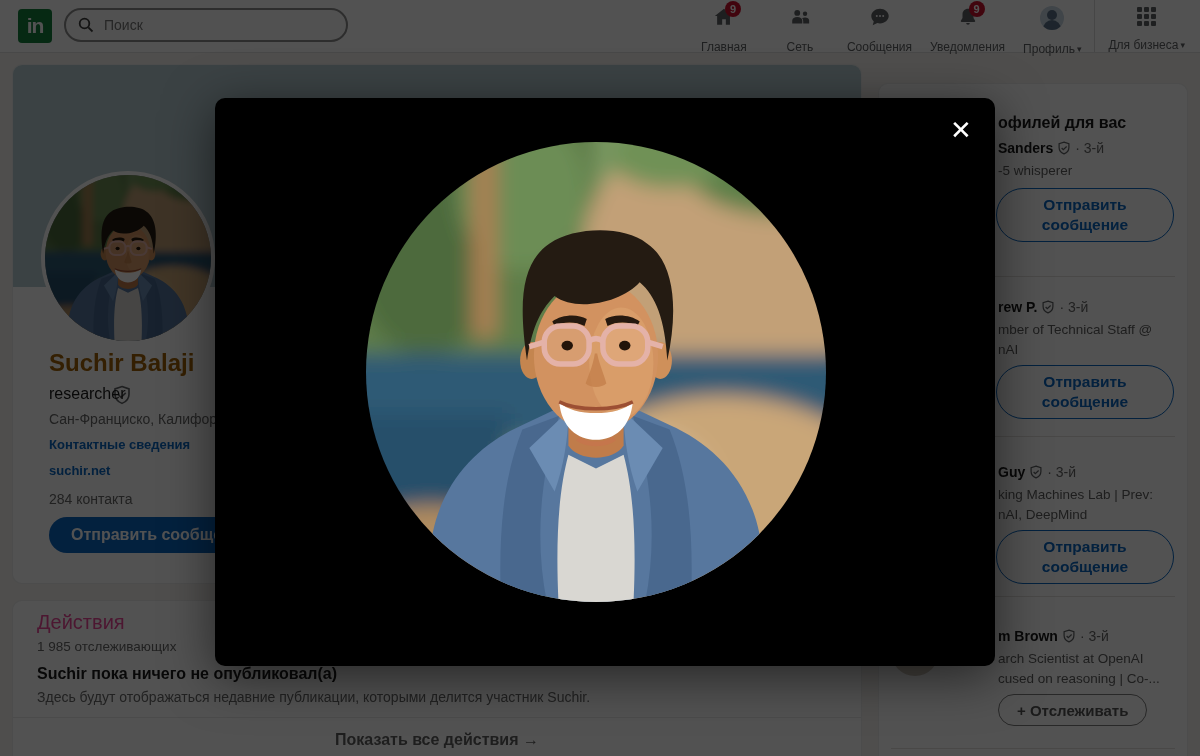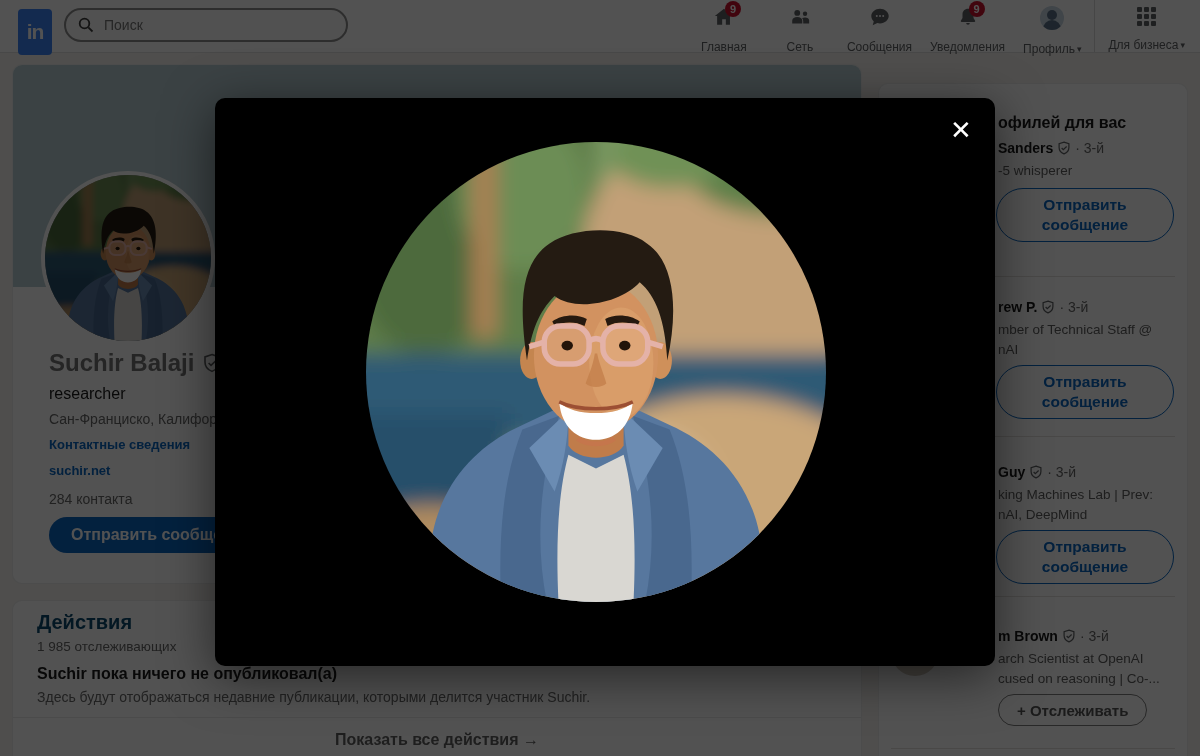--- a/index.html
+++ b/index.html
@@ -1,21 +1,21 @@
 <!DOCTYPE html>
 <html><head>
 <meta charset="utf-8">
 <style>
   html,body{margin:0;padding:0;}
   body{font-family:"Liberation Sans",sans-serif;background:#000;}
   .page{position:relative;width:1200px;height:756px;overflow:hidden;background:#f4f2ee;}
 
   
   .topnav{position:absolute;left:0;top:0;width:1200px;height:52px;background:#fff;border-bottom:1px solid #e0e0e0;z-index:1;}
-  .logo{position:absolute;left:18px;top:9px;width:34px;height:46px;background:#3b82f6;color:#fff;border-radius:4px;
+  .logo{position:absolute;left:18px;top:9px;width:34px;height:34px;background:#15803d;color:#fff;border-radius:4px;
         font-size:21px;font-weight:700;display:flex;align-items:center;justify-content:center;letter-spacing:-1px;}
   .search{position:absolute;left:64px;top:8px;width:284px;height:34px;border:2px solid #8c8c8c;border-radius:18px;
           background:#fbfbfa;display:flex;align-items:center;padding:0 12px;box-sizing:border-box;}
   .search svg{flex:0 0 auto;margin-right:8px;}
   .search input{border:none;outline:none;background:transparent;font-size:14px;color:#333;width:100%;font-family:"Liberation Sans",sans-serif;}
   .navitems{position:absolute;right:6px;top:0;height:52px;display:flex;align-items:stretch;}
   .navitem{position:relative;display:flex;flex-direction:column;align-items:center;justify-content:flex-start;
            padding:6px 9px 0 9px;min-width:58px;cursor:pointer;}
   .navitem .nicon{height:26px;display:flex;align-items:center;justify-content:center;color:#5f6163;}
   .navitem .nlabel{font-size:12px;color:#5f6163;margin-top:12px;white-space:nowrap;display:flex;align-items:center;gap:2px;}
@@ -31,34 +31,34 @@
 
   
   .card{position:absolute;background:#fff;border:1px solid rgba(0,0,0,.08);border-radius:10px;box-sizing:border-box;z-index:1;}
 
   
   .profile-card{left:12px;top:64px;width:850px;height:520px;}
   .banner{position:absolute;left:0;top:0;right:0;height:222px;background:#b9cdd2;border-radius:9px 9px 0 0;}
   .bigavatar{position:absolute;left:28px;top:106px;width:166px;height:166px;border-radius:50%;border:4px solid #fff;
              overflow:hidden;background:#888;cursor:pointer;}
   .bigavatar svg{display:block;width:100%;height:100%;}
-  .pname{position:absolute;left:36px;top:284px;font-size:24px;font-weight:600;color:#737373;display:flex;align-items:center;gap:8px;}
+  .pname{position:absolute;left:36px;top:284px;font-size:24px;font-weight:600;color:#a16207;display:flex;align-items:center;gap:8px;flex-direction:column;}
   .shield{color:#5f6163;}
   .pheadline{position:absolute;left:36px;top:320px;font-size:16px;color:#191919;}
   .plocation{position:absolute;left:36px;top:346px;font-size:14px;color:#666;white-space:nowrap;}
   .plink{position:absolute;left:36px;font-size:13px;font-weight:600;color:#0a66c2;cursor:pointer;white-space:nowrap;}
   .pcontact{top:372px;}
   .psite{top:398px;text-align:center;}
   .pconn{position:absolute;left:36px;top:426px;font-size:14px;color:#666;}
   .pmsgbtn{position:absolute;left:36px;top:452px;height:36px;border-radius:18px;background:#0a66c2;color:#fff;
            border:none;font-size:16px;font-weight:600;padding:0 22px;white-space:nowrap;cursor:pointer;font-family:"Liberation Sans",sans-serif;}
 
   
   .activity-card{left:12px;top:600px;width:850px;height:170px;}
-  .atitle{position:absolute;left:24px;top:10px;font-size:20px;font-weight:700;color:#0c4a6e;}
+  .atitle{position:absolute;left:24px;top:10px;font-size:20px;font-weight:400;color:#ec4899;}
   .afollowers{position:absolute;left:24px;top:38px;font-size:13.5px;color:#666;}
   .aempty{position:absolute;left:24px;top:64px;font-size:16px;font-weight:700;color:#191919;}
   .adesc{position:absolute;left:24px;top:88px;font-size:14px;color:#666;}
   .adivider{position:absolute;left:0;right:0;top:116px;height:1px;background:#e8e8e8;}
   .ashowall{position:absolute;left:0;right:0;top:117px;height:44px;display:flex;align-items:center;justify-content:center;
             font-size:16px;font-weight:600;color:#5e5e5e;cursor:pointer;}
 
   
   .sidebar-card{left:878px;top:83px;width:310px;height:700px;}
   .sheader{position:absolute;left:119px;top:30px;font-size:16px;font-weight:600;color:#191919;white-space:nowrap;}

